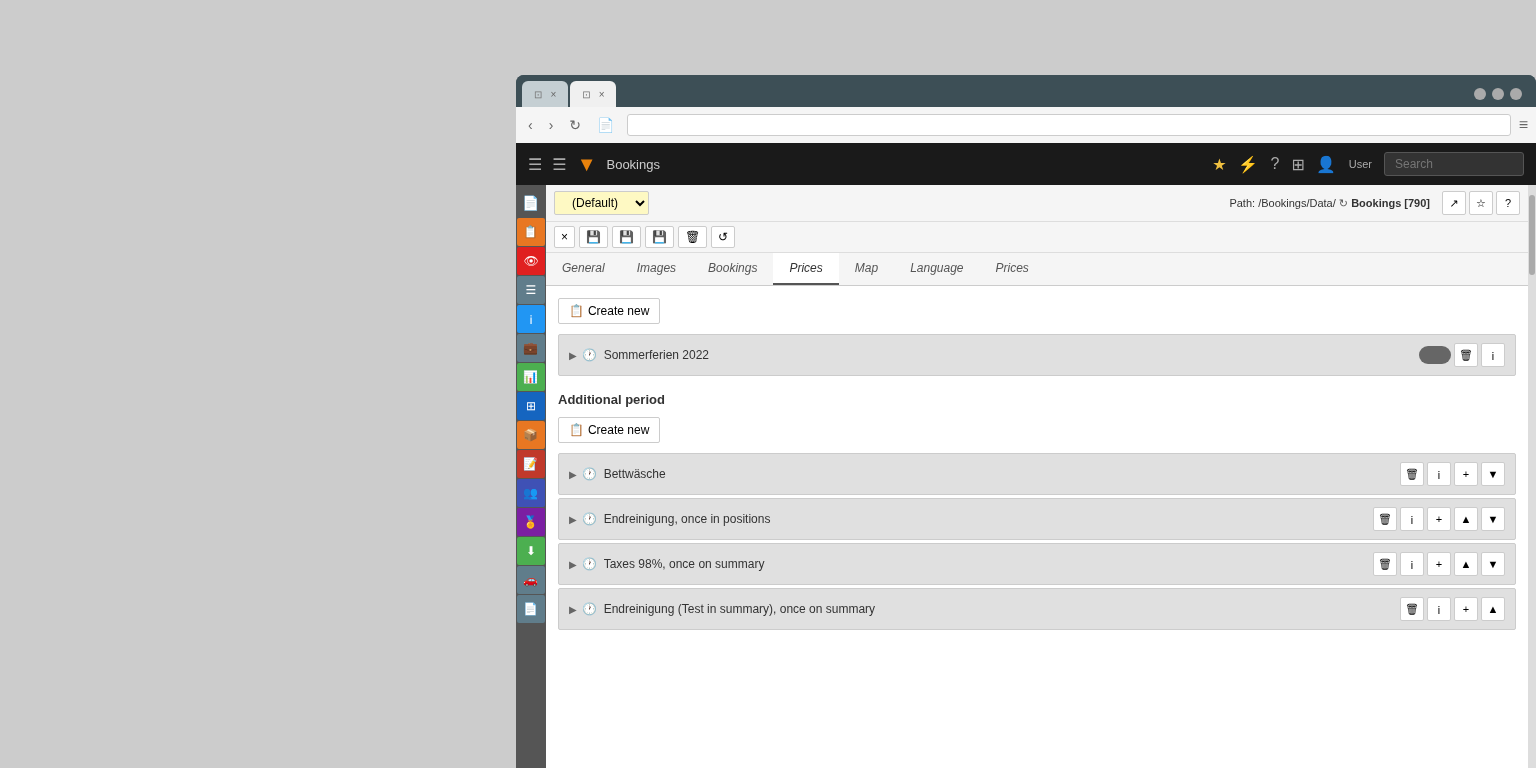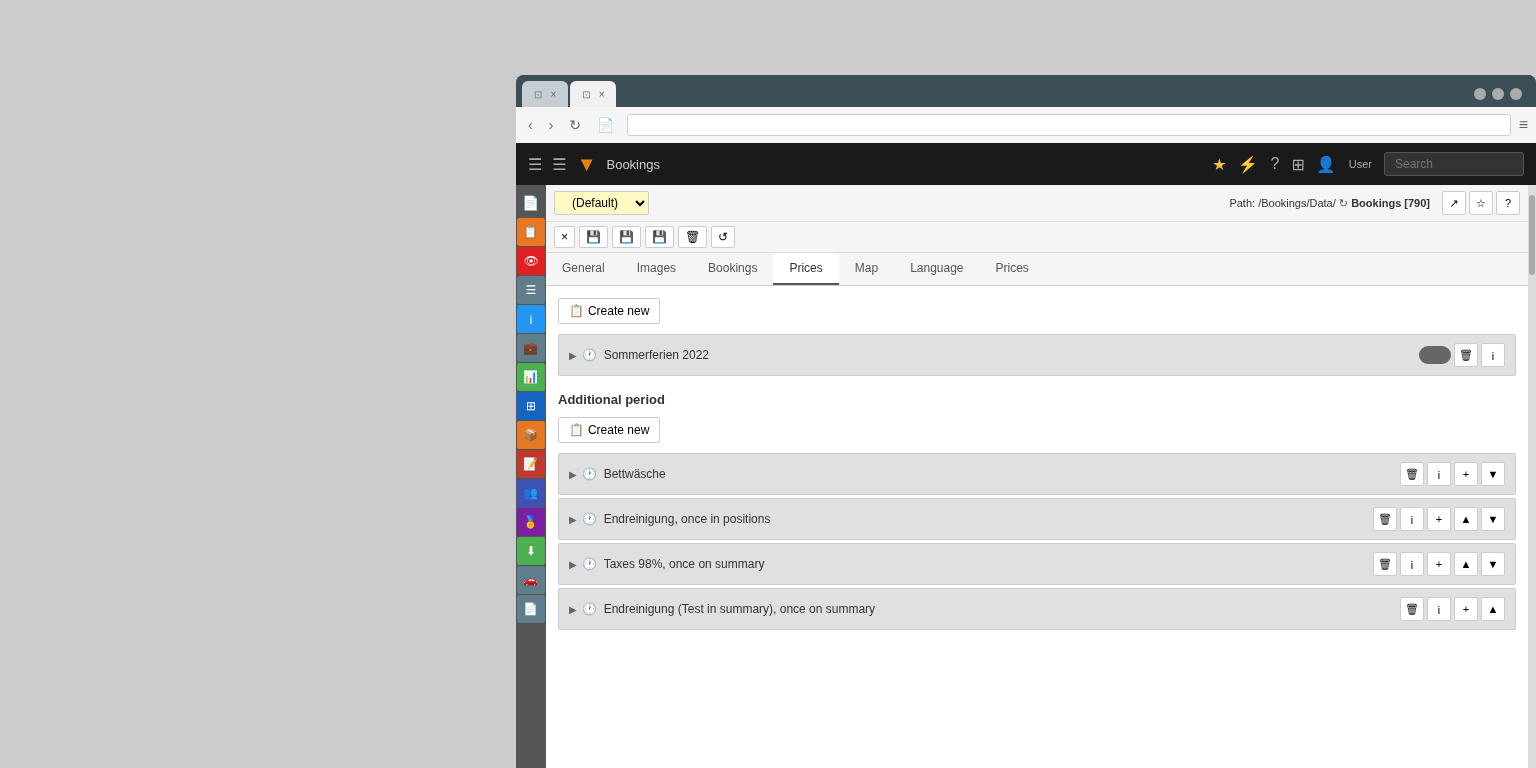--- a/index.html
+++ b/index.html
@@ -220,20 +220,21 @@
       cursor: pointer;
       font-size: 12px;
       border-radius: 2px;
     }
 
     
     .tabs-row {
       display: flex;
       border-bottom: 1px solid #ccc;
       background: #f5f5f5;
+      font-style: italic;
     }
 
     .tab-item {
       padding: 8px 16px;
       font-size: 12px;
       color: #555;
       cursor: pointer;
       border-bottom: 2px solid transparent;
     }
 

